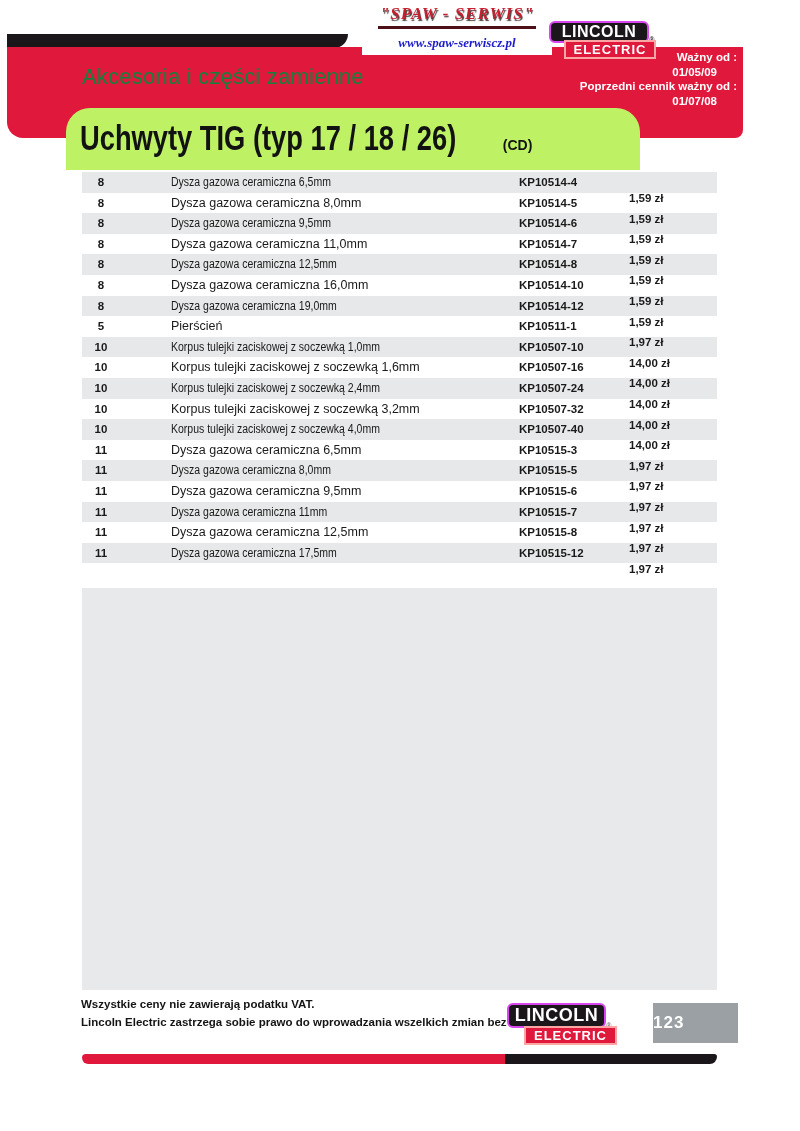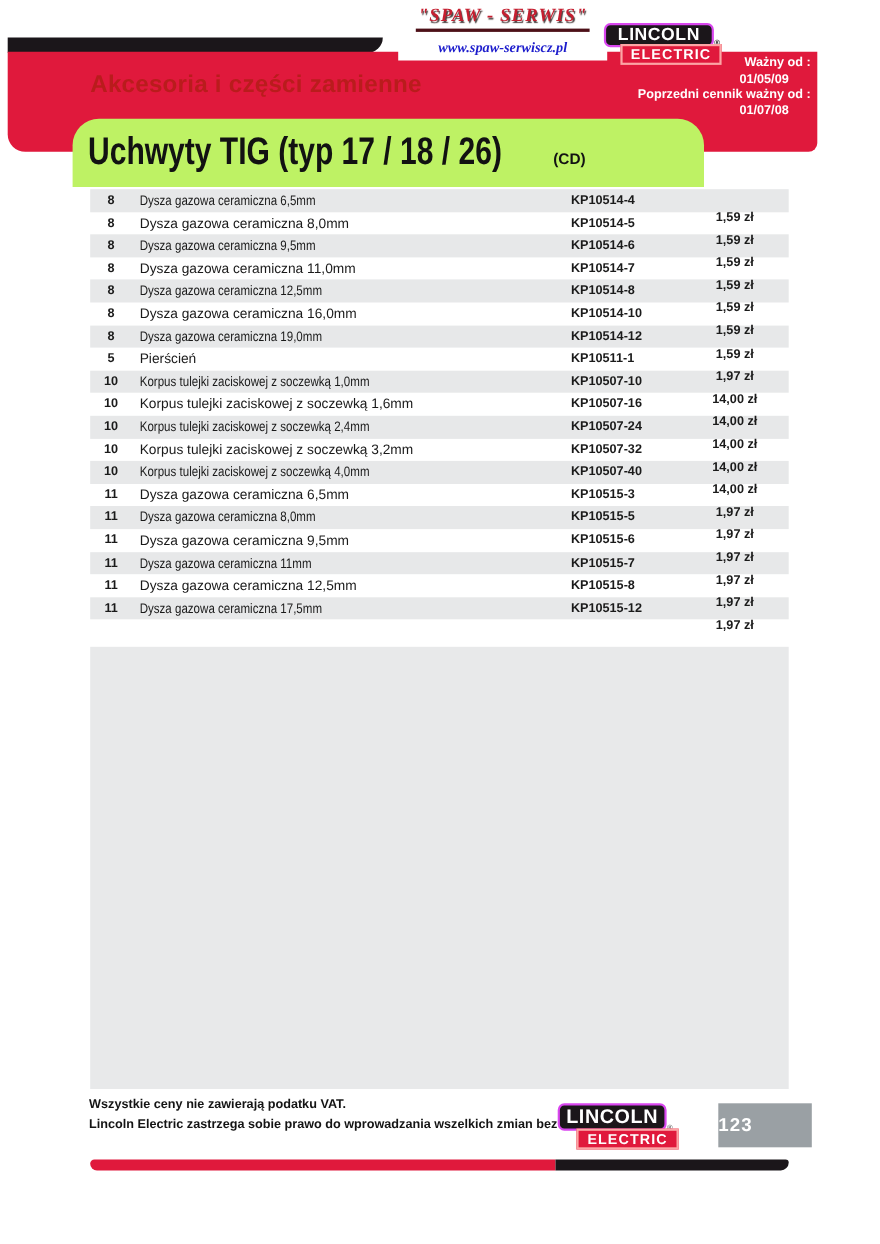--- a/index.html
+++ b/index.html
@@ -15,21 +15,21 @@
   .top-black-bar {
     position:absolute; left:7px; top:34px; width:341px; height:14px;
     background:#1b161a; border-radius:0 0 14px 0;
   }
   .red-banner {
     position:absolute; left:7px; top:47px; width:736px; height:91px;
     background:#e0193c; border-radius:0 0 8px 16px; z-index:1;
   }
   .section-title {
     position:absolute; left:82px; top:64px; z-index:2;
-    color:#b91c1c; font-size:22px; font-weight:bold; letter-spacing:0.2px;
+    color:#15803d; font-size:22px; font-weight:normal; letter-spacing:0.2px;
   }
   .validity {
     position:absolute; right:63px; top:50px; z-index:2;
     color:#ffffff; font-size:11.5px; font-weight:bold; text-align:right;
     line-height:14.5px; white-space:nowrap;
   }
   .validity .date { padding-right:20px; }
   
   .spaw-box {
     position:absolute; left:362px; top:0; width:190px; height:55px;
@@ -79,25 +79,25 @@
   }
   .page-title-suffix {
     display:inline-block; font-size:14px; font-weight:bold; color:#121212;
     margin-left:-64px; vertical-align:baseline;
   }
   
   .price-table { position:absolute; left:82px; top:172px; width:635px; z-index:2; }
   .row { display:flex; height:20.6px; line-height:20.6px; align-items:center; }
   .row.alt { background:#e7e8e9; }
   .cell-fig { width:38px; text-align:center; font-weight:bold; font-size:11.5px; }
-  .cell-desc { flex:1; padding-left:7px; font-size:12.5px; overflow:hidden; white-space:nowrap; }
+  .cell-desc { flex:1; padding-left:7px; font-size:12.5px; overflow:hidden; white-space:nowrap;margin-left:44px; }
   .cell-desc span { display:inline-block; transform-origin:left center; }
   .row.alt .cell-desc span { transform:scaleX(0.84); }
   .cell-code { width:110px; text-align:left; font-weight:bold; font-size:11.5px; white-space:nowrap; }
-  .cell-price { width:88px; text-align:center; font-weight:bold; font-size:11.5px; padding-right:10px; white-space:nowrap;margin-top:32px; }
+  .cell-price { width:88px; text-align:left; font-weight:bold; font-size:11.5px; padding-right:10px; white-space:nowrap;margin-top:32px; }
   
   .image-placeholder {
     position:absolute; left:82px; top:588px; width:635px; height:402px;
     background:#e8e9ea;
   }
   
   .footer-notes { position:absolute; left:81px; top:996px; font-size:11.5px; font-weight:bold; line-height:17.5px; color:#141414; }
   .page-number-box {
     position:absolute; left:653px; top:1003px; width:85px; height:40px;
     background:#9aa0a4; color:#ffffff; font-size:17px; font-weight:bold;

